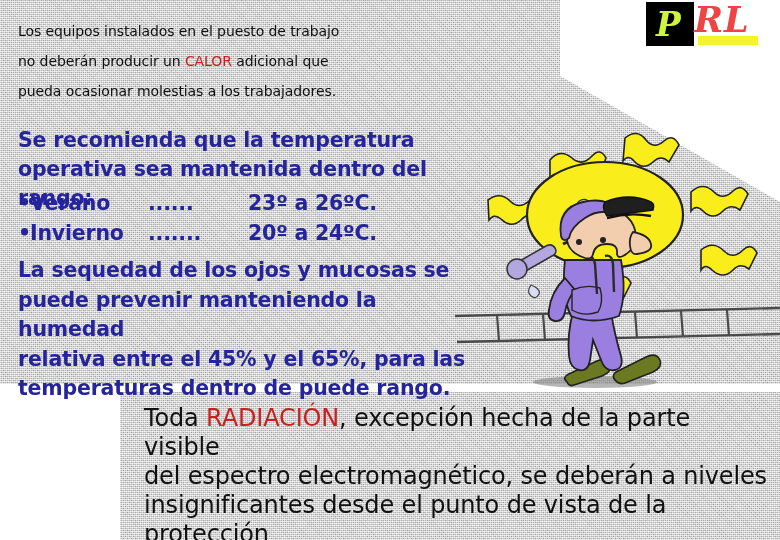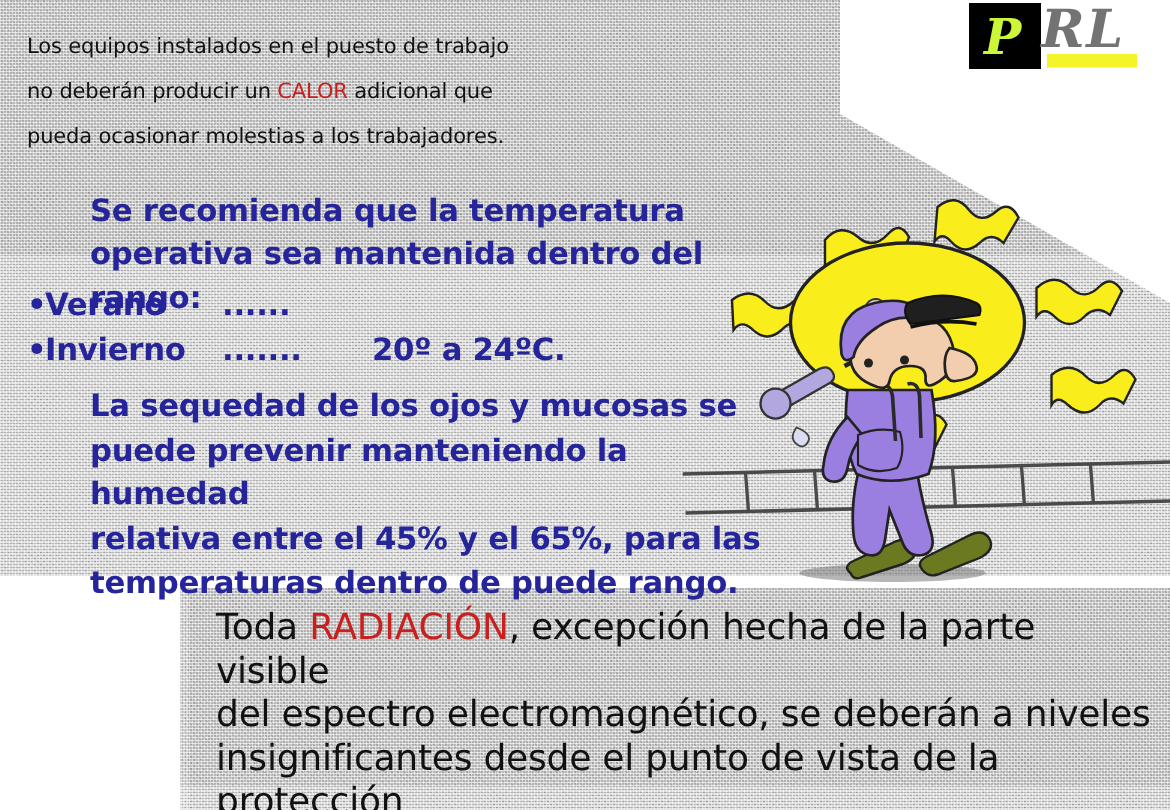--- a/index.html
+++ b/index.html
@@ -30,41 +30,41 @@
     -webkit-clip-path:polygon(0 0, 220px 0, 220px 202px, 0 76px);
     clip-path:polygon(0 0, 220px 0, 220px 202px, 0 76px);
   }
   #panel-bottom{
     position:absolute;left:120px;top:392px;width:660px;height:148px;
   }
 
   
   .para{position:absolute;font-family:"DejaVu Sans",sans-serif;}
   .blk{color:#111111;}
-  .blu{color:#25249b;margin-left:42px;}
+  .blu{color:#25249b;}
   .red{color:#c9201f;margin-top:47px;}
 
   #p1{left:18px;top:16px;width:536px;font-size:14px;line-height:30px;font-weight:400;letter-spacing:-.1px;}
   #p2{left:18px;top:126px;width:450px;font-size:20.5px;line-height:29px;font-weight:600;letter-spacing:-.2px;}
   #bullets{position:absolute;left:18px;top:188px;width:420px;font-size:20.5px;line-height:30px;font-weight:600;color:#25249b;letter-spacing:-.2px;}
   .brow{display:flex;align-items:baseline;}
   .bdot{width:12px;}
   .bname{width:118px;white-space:nowrap;}
   .bdots{width:100px;white-space:nowrap;}
   .bval{white-space:nowrap;}
   #p3{left:18px;top:256px;width:460px;font-size:20.5px;line-height:29.5px;font-weight:600;letter-spacing:-.2px;}
   #p4{left:144px;top:404px;width:626px;font-size:24px;line-height:29px;font-weight:400;letter-spacing:-.15px;color:#111;}
 
   
   #logo{position:absolute;left:646px;top:2px;width:128px;height:50px;}
   #logo-sq{position:absolute;left:0;top:0;width:48px;height:44px;background:#000000;}
   #logo-p{position:absolute;left:10px;top:3px;font-size:33px;line-height:40px;font-style:italic;font-weight:700;
           color:#cdf53a;font-family:"DejaVu Serif",serif;}
   #logo-rl{position:absolute;left:48px;top:-3px;font-size:35px;line-height:42px;font-style:italic;font-weight:700;
-           color:#737373;font-family:"DejaVu Serif",serif;letter-spacing:1px;}
+           color:#ef4444;font-family:"DejaVu Serif",serif;letter-spacing:1px;}
   #logo-bar{position:absolute;left:52px;top:34px;width:60px;height:9px;background:#f5f32a;}
 
   
   #art{position:absolute;left:455px;top:130px;width:325px;height:265px;}
   #art svg{display:block;}
 </style>
 </head>
 <body>
 
 <div id="stage">
@@ -134,20 +134,21 @@
   <div id="p2" class="para blu">
     <span>Se recomienda que la temperatura</span><br>
     <span>operativa sea mantenida dentro del rango:</span>
   </div>
 
   <div id="bullets">
     <div class="brow">
       <span class="bdot">•</span>
       <span class="bname">Verano</span>
       <span class="bdots">......</span>
+      <span class="bval">23º a 26ºC.</span>
     </div>
     <div class="brow">
       <span class="bdot">•</span>
       <span class="bname">Invierno</span>
       <span class="bdots">.......</span>
       <span class="bval">20º a 24ºC.</span>
     </div>
   </div>
 
   <div id="p3" class="para blu">

